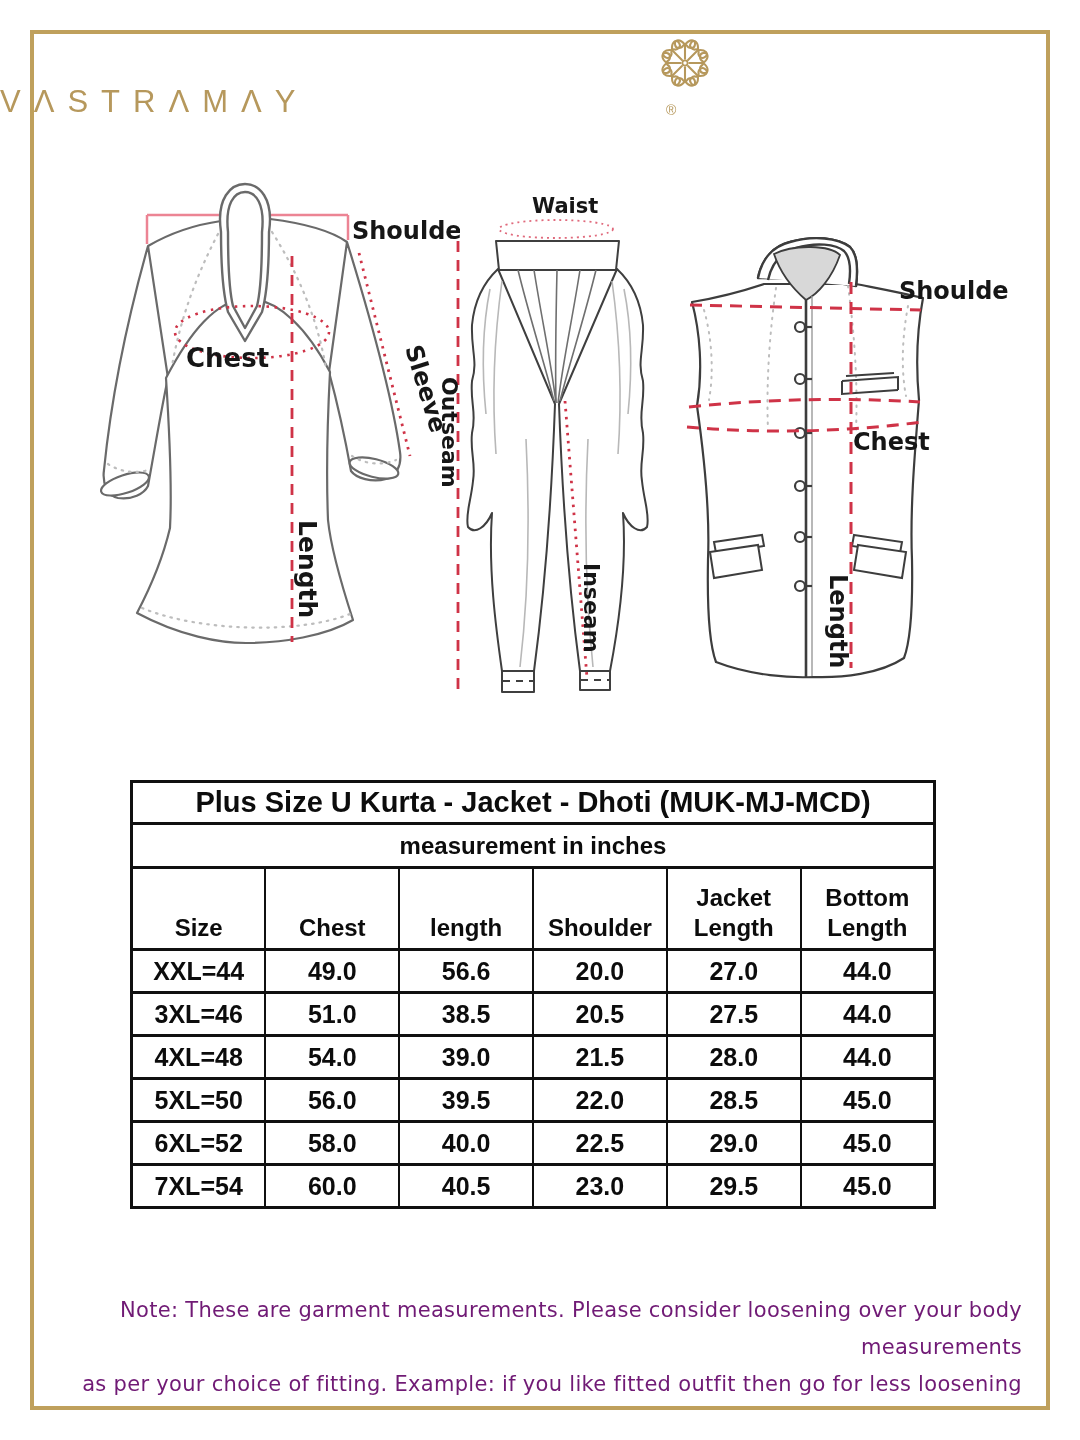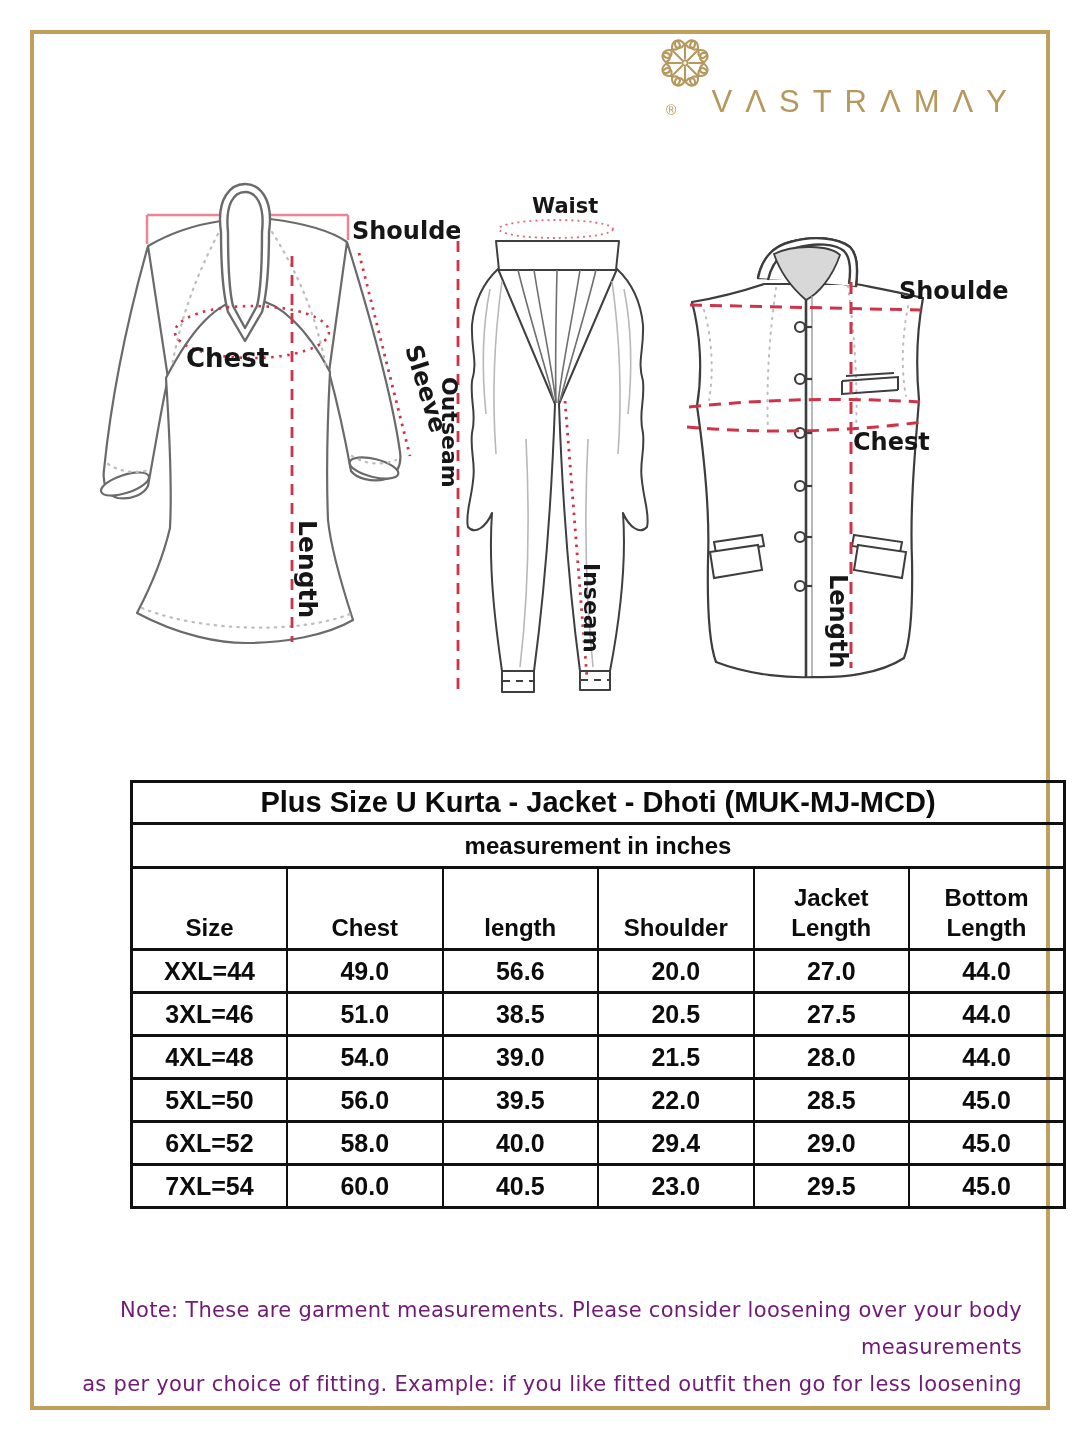--- a/index.html
+++ b/index.html
@@ -3,32 +3,32 @@
 <meta charset="utf-8">
 <style>
   * { margin:0; padding:0; box-sizing:border-box; }
   body { background:#ffffff; font-family:"Liberation Sans", sans-serif; }
   .page { position:relative; width:1080px; height:1440px; background:#ffffff; overflow:hidden; }
 
   .gold-frame { position:absolute; left:30px; top:30px; right:30px; bottom:30px;
                 border:4px solid #bfa05c; pointer-events:none; }
 
   
-  .wordmark { position:absolute; left:0; top:84px; width:1020px; text-align:right;
+  .wordmark { position:absolute; left:0; top:84px; width:1020px; text-align:left;
               font-family:"Liberation Sans", sans-serif; font-size:31px; font-weight:400;
               letter-spacing:0.42em; color:#b6985c; }
   .emblem { position:absolute; left:654px; top:32px; }
   .reg-mark { position:absolute; left:666px; top:102px; font-size:14px; color:#b6985c; }
 
   
   .diagram { position:absolute; }
   svg text { font-family:"DejaVu Sans", sans-serif; font-weight:bold; fill:#161616; }
 
   
-  .size-table { position:absolute; left:130px; top:780px; width:936px;
+  .size-table { position:absolute; left:130px; top:780px; width:806px;
                 border-collapse:collapse; table-layout:fixed;
                 border:3px solid #101010; color:#0c0c0c; text-align:center;
                 font-family:"Liberation Sans", sans-serif; font-weight:700; }
   .size-table td { border:solid #101010; border-width:3px 2px; padding:0; }
   .row-title td { height:42px; font-size:29px; }
   .row-sub td   { height:44px; font-size:24px; }
   .row-head td  { height:82px; font-size:24px; vertical-align:bottom; padding-bottom:5px; line-height:1.25; }
   .row-data td  { height:43px; font-size:25px; }
 
   
@@ -295,21 +295,21 @@
       <td>56.0</td>
       <td>39.5</td>
       <td>22.0</td>
       <td>28.5</td>
       <td>45.0</td>
     </tr>
     <tr class="row-data">
       <td>6XL=52</td>
       <td>58.0</td>
       <td>40.0</td>
-      <td>29.4</td>
+      <td>22.5</td>
       <td>29.0</td>
       <td>45.0</td>
     </tr>
     <tr class="row-data">
       <td>7XL=54</td>
       <td>60.0</td>
       <td>40.5</td>
       <td>23.0</td>
       <td>29.5</td>
       <td>45.0</td>

